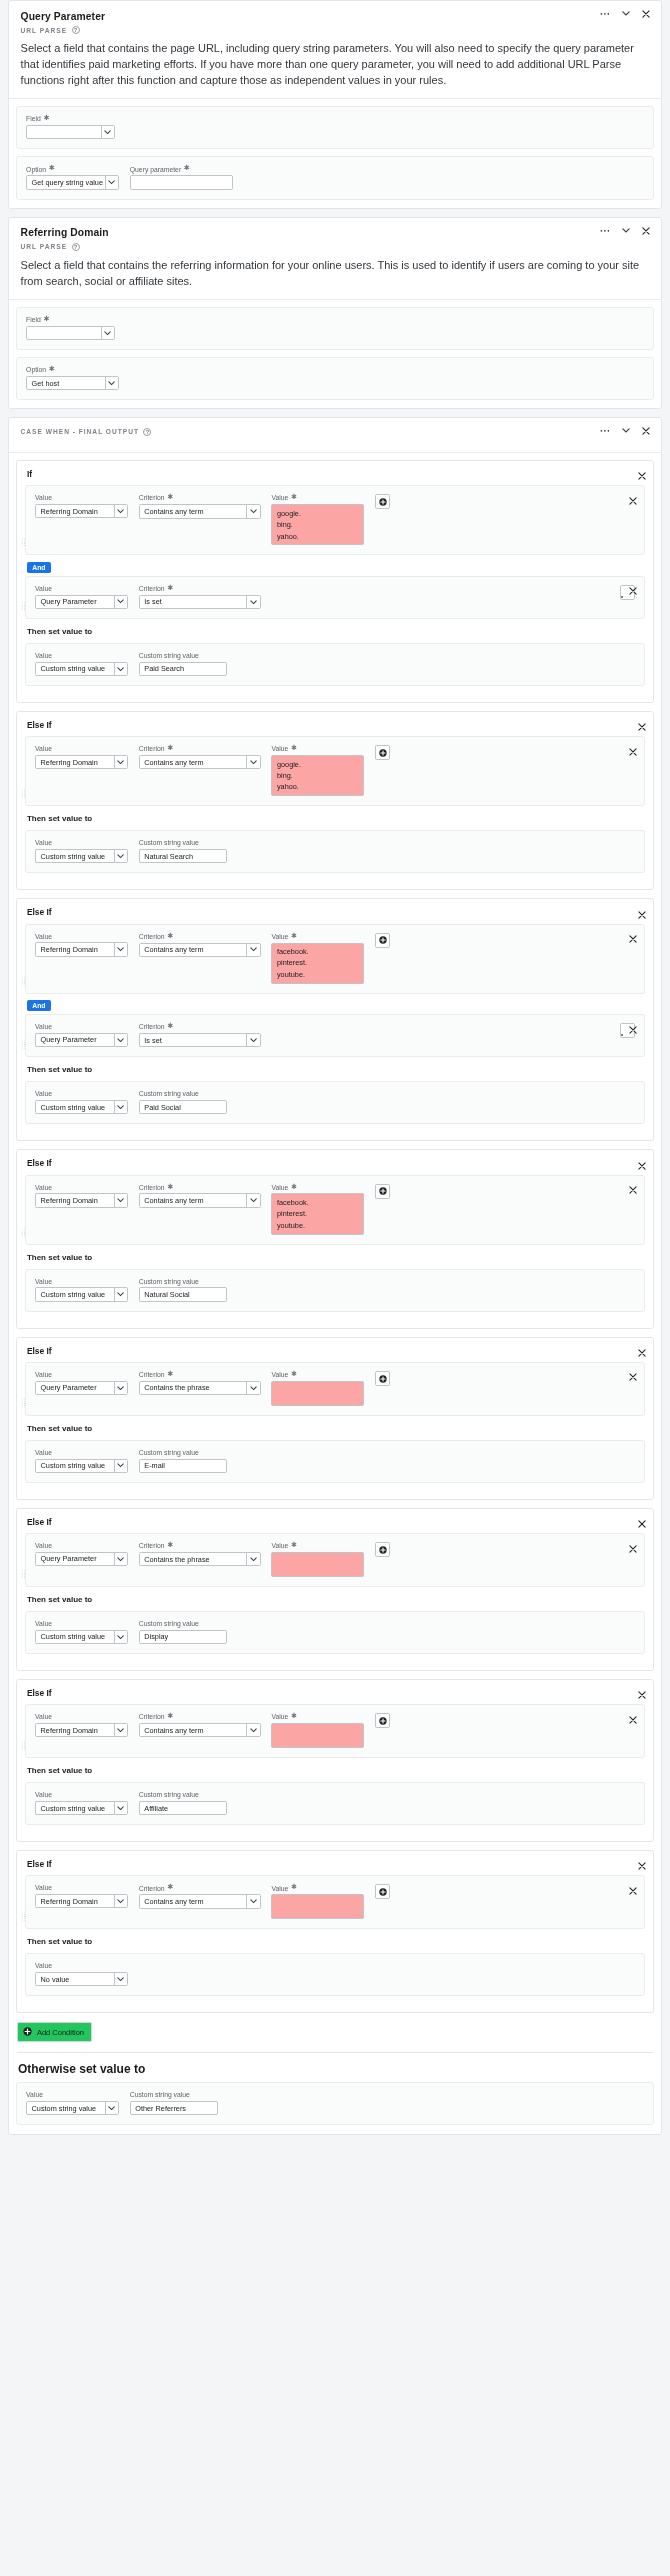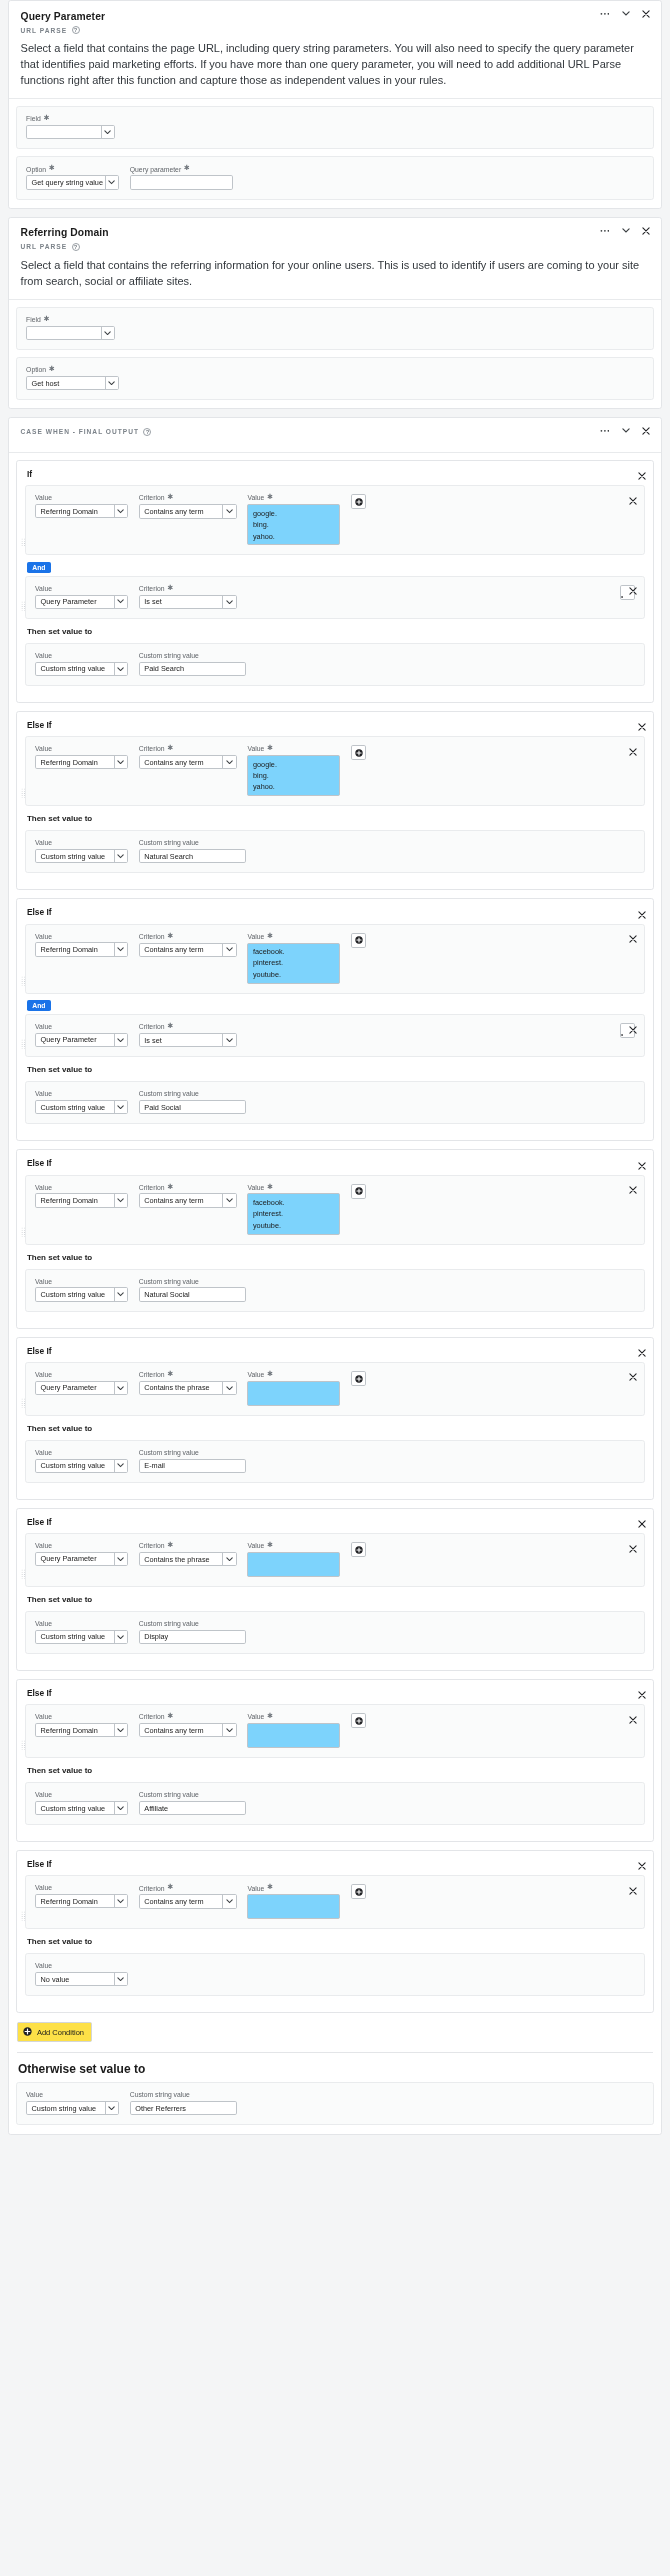--- a/index.html
+++ b/index.html
@@ -76,33 +76,33 @@
 
   .textinput {
     height: 14.3px; background: #fff;
     border: 0.9px solid #bfc4c9; border-radius: 1.8px;
     font-size: 7.3px; color: #1b1b1b;
     display: flex; align-items: center; padding: 0 4.5px;
     white-space: nowrap; overflow: hidden;
     cursor: text;
   }
   .textarea {
-    background: #7dd3fc; border: 0.9px solid #bfc4c9; border-radius: 1.8px;
+    background: #fca5a5; border: 0.9px solid #bfc4c9; border-radius: 1.8px;
     font-size: 7.3px; color: #1b1b1b; line-height: 1.55;
     padding: 2.7px 4.5px; cursor: text; overflow: hidden;
   }
   .textarea.empty { min-height: 25px; }
 
   
   .w-field   { width: 89px; }
   .w-sel     { width: 93px; }
-  .w-crit    { width: 98px; }
+  .w-crit    { width: 122px; }
   .w-val     { width: 93px; }
   .w-qp      { width: 103px; }
-  .w-custom  { width: 107px; }
+  .w-custom  { width: 88px; }
 
   
   .cw-wrap { padding: 7.1px 7.1px 9px 7.1px; }
   .block {
     border: 0.9px solid #e3e5e8; border-radius: 2.7px;
     background: #fff; margin-bottom: 8px; position: relative;
     padding: 8px 8px 8px 8px;
   }
   .block-title { font-size: 8.4px; font-weight: bold; color: #1b1b1b; margin: 0 0 6.3px 1.8px; }
   .block-x { position: absolute; top: 6.3px; right: 7.1px; cursor: pointer; color: #3c4043; }
@@ -130,21 +130,21 @@
     position: absolute; left: -5.4px; bottom: 7.1px;
     width: 4.5px; height: 9.8px; cursor: grab;
     background-image: radial-gradient(#b9bec3 40%, transparent 41%);
     background-size: 2.2px 2.2px;
   }
 
   .then-label { font-size: 8px; font-weight: bold; margin: 8px 0 0 1.8px; color: #1b1b1b; }
 
   .addcond {
     display: inline-flex; align-items: center; gap: 4.5px;
-    border: 0.9px solid #d3d6d9; border-radius: 1.8px; background: #fde047;
+    border: 0.9px solid #d3d6d9; border-radius: 1.8px; background: #22c55e;
     font-size: 7.5px; color: #1b1b1b; padding: 3.6px 7.1px 3.6px 5.4px;
     margin: 0.9px 0 0 0.9px; cursor: pointer;
   }
   .divider { height: 0.9px; background: #e3e5e8; margin: 9.8px 0.9px 9px 0.9px; }
   .otherwise-label { font-size: 12px; font-weight: bold; margin: 0 0 6.3px 1.8px; color: #1b1b1b; }
   .otherwise-box {
     background: #fafbfb; border: 0.9px solid #e9ebed; border-radius: 2.7px;
     padding: 8px 9px 9px 9px;
   }
 </style>

